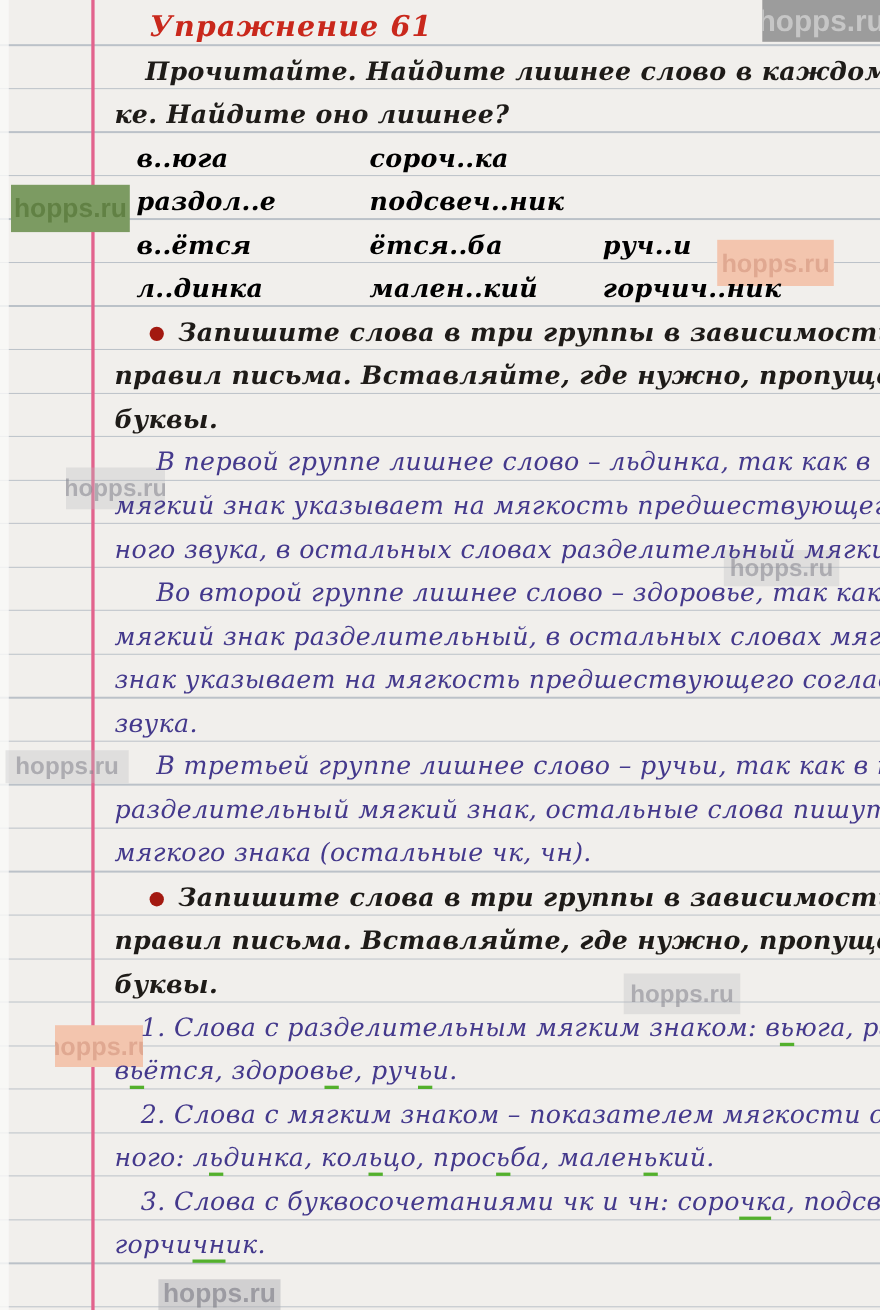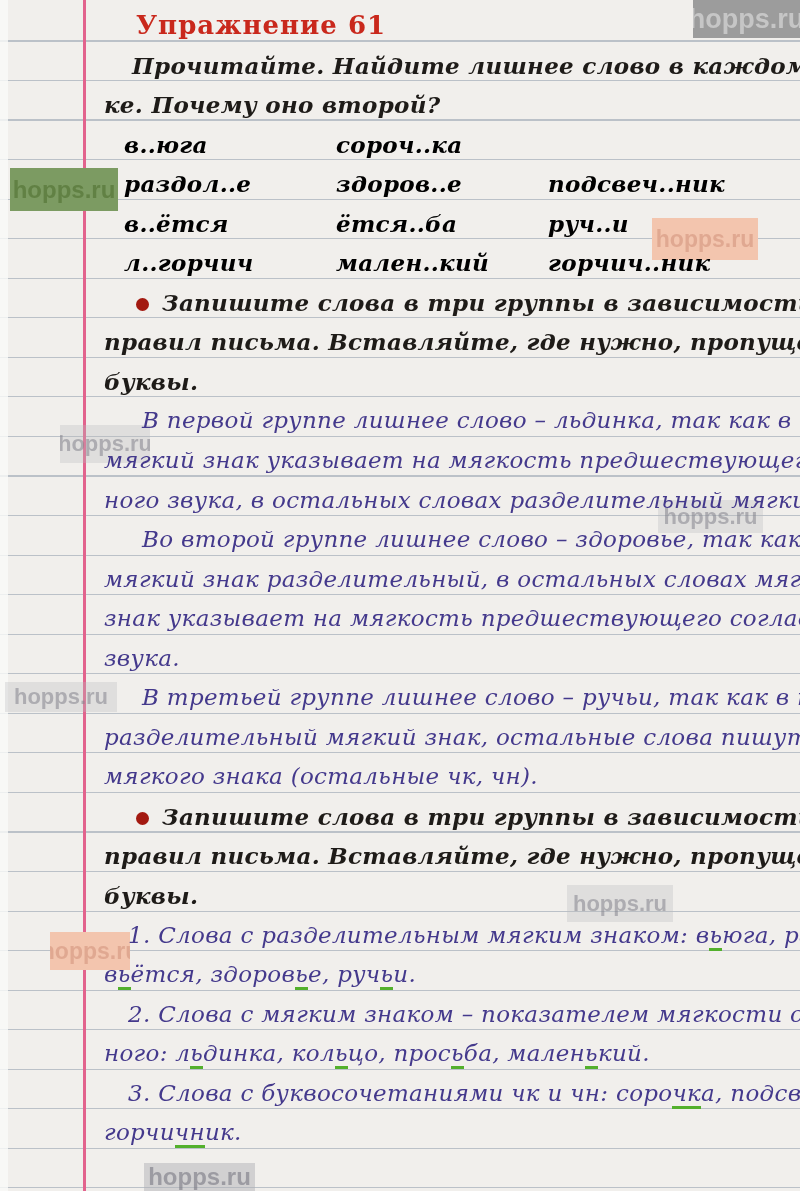--- a/index.html
+++ b/index.html
@@ -37,21 +37,21 @@
     z-index:2;
   }
   .line{
     height:39.55px;line-height:39.55px;
     white-space:nowrap;
     font-size:23px;
     letter-spacing:.3px;
   }
   .title-line{font-size:26px;}
   .title-red{
-    color:#c9281c;font-weight:bold;
+    color:#c9281c;font-style:italic;font-weight:bold;
     padding-left:32px;letter-spacing:1px;margin-top:20px;
   }
   .task-line{
     color:#1e1b18;font-weight:bold;font-style:italic;
   }
   .task-line.first{text-indent:28px;}
   .answer-line{
     color:#44398c;font-style:italic;
   }
   .answer-line.first{text-indent:38px;}
@@ -88,37 +88,36 @@
   <div class="rules"></div>
   <div class="edge-strip"></div>
   <div class="margin-line"></div>
 
   <div class="content">
     <div class="line title-line">
       <span class="title-red">Упражнение 61</span>
     </div>
     <div id="sections">
         <div class="line task-line first">Прочитайте. Найдите лишнее слово в каждом столби-</div>
-        <div class="line task-line">ке. Почему оно второй?</div>
+        <div class="line task-line">ке. Найдите оно лишнее?</div>
         <div class="line words-row">
           <span>в..юга</span>
           <span>сороч..ка</span>
         </div>
         <div class="line words-row">
           <span>раздол..е</span>
-          <span>здоров..е</span>
           <span>подсвеч..ник</span>
         </div>
         <div class="line words-row">
           <span>в..ётся</span>
           <span>ётся..ба</span>
           <span>руч..и</span>
         </div>
         <div class="line words-row">
-          <span>л..горчич</span>
+          <span>л..динка</span>
           <span>мален..кий</span>
           <span>горчич..ник</span>
         </div>
         <div class="line task-line"><span class="dot"></span>Запишите слова в три группы в зависимости от</div>
         <div class="line task-line">правил письма. Вставляйте, где нужно, пропущенные</div>
         <div class="line task-line">буквы.</div>
         <div class="line answer-line first">В первой группе лишнее слово – льдинка, так как в нём</div>
         <div class="line answer-line">мягкий знак указывает на мягкость предшествующего соглас-</div>
         <div class="line answer-line">ного звука, в остальных словах разделительный мягкий знак.</div>
         <div class="line answer-line first">Во второй группе лишнее слово – здоровье, так как в нём</div>

